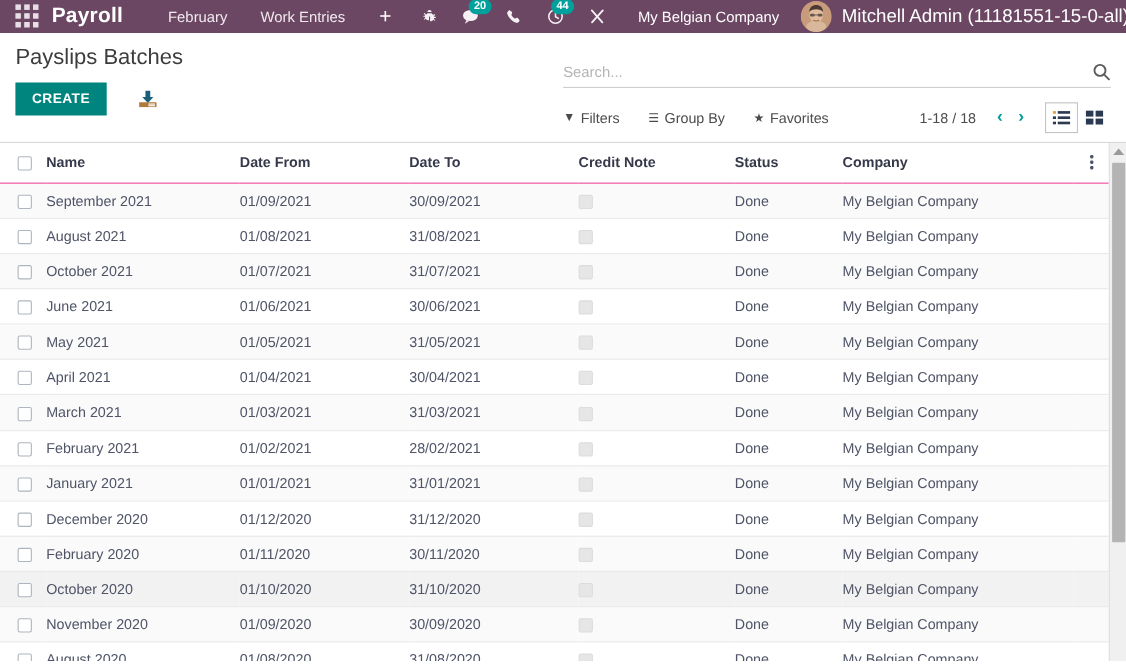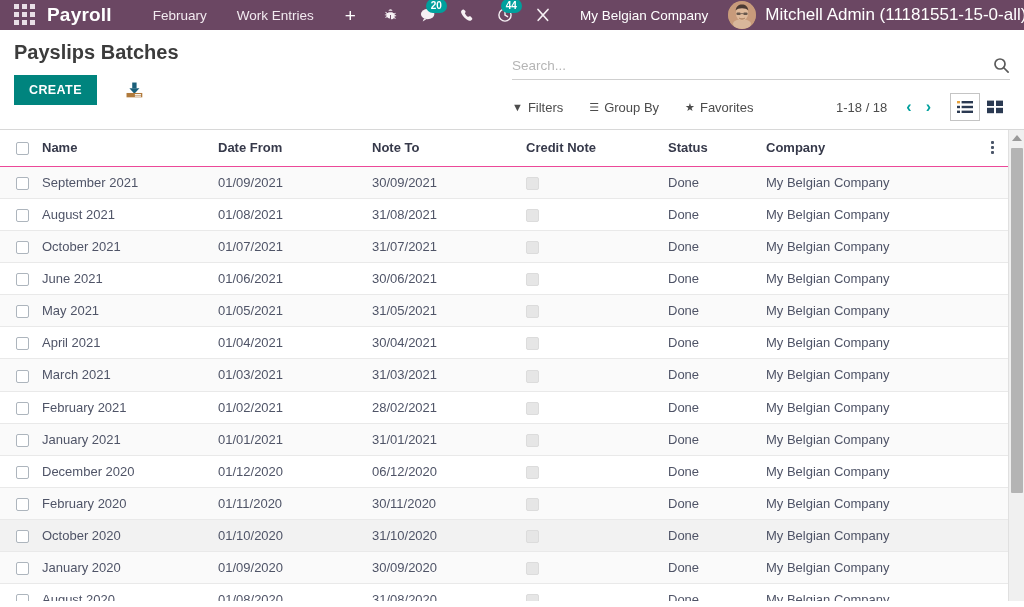--- a/index.html
+++ b/index.html
@@ -97,21 +97,21 @@
     padding: 10px 14px 8px 14px;
     position: relative;
   }
   .cp-row { display: flex; align-items: flex-start; }
   .cp-left { width: 490px; }
   .cp-right { flex: 1; padding-left: 8px; }
 
   .page-title {
     font-size: 20px;
     color: #3c3c3c;
-    font-weight: bold;
+    font-weight: normal;
     margin-bottom: 11px;
     line-height: 24px;
   }
   .btn-row { display: flex; align-items: center; gap: 28px; }
   .btn-create {
     background: #00847e;
     color: #ffffff;
     border: none;
     font-size: 12.5px;
     font-weight: bold;
@@ -428,21 +428,21 @@
 
 <div class="table-area">
   <table class="o-list">
     <thead>
       <tr>
         <th class="col-cb">
           <span class="cbx"></span>
         </th>
         <th class="col-name">Name</th>
         <th class="col-from">Date From</th>
-        <th class="col-to">Note To</th>
+        <th class="col-to">Date To</th>
         <th class="col-cn">Credit Note</th>
         <th class="col-st">Status</th>
         <th class="col-co">Company</th>
         <th class="col-opt">
           <span class="opt-dots">
               <b></b>
               <b></b>
               <b></b>
             </span>
         </th>
@@ -536,21 +536,21 @@
           <td class="col-to">31/01/2021</td>
           <td class="col-cn"><span class="cbx-disabled"></span></td>
           <td class="col-st">Done</td>
           <td class="col-co">My Belgian Company</td>
           <td class="col-opt"></td>
         </tr>
         <tr>
           <td class="col-cb"><span class="cbx"></span></td>
           <td class="col-name">December 2020</td>
           <td class="col-from">01/12/2020</td>
-          <td class="col-to">06/12/2020</td>
+          <td class="col-to">31/12/2020</td>
           <td class="col-cn"><span class="cbx-disabled"></span></td>
           <td class="col-st">Done</td>
           <td class="col-co">My Belgian Company</td>
           <td class="col-opt"></td>
         </tr>
         <tr>
           <td class="col-cb"><span class="cbx"></span></td>
           <td class="col-name">February 2020</td>
           <td class="col-from">01/11/2020</td>
           <td class="col-to">30/11/2020</td>
@@ -564,21 +564,21 @@
           <td class="col-name">October 2020</td>
           <td class="col-from">01/10/2020</td>
           <td class="col-to">31/10/2020</td>
           <td class="col-cn"><span class="cbx-disabled"></span></td>
           <td class="col-st">Done</td>
           <td class="col-co">My Belgian Company</td>
           <td class="col-opt"></td>
         </tr>
         <tr>
           <td class="col-cb"><span class="cbx"></span></td>
-          <td class="col-name">January 2020</td>
+          <td class="col-name">November 2020</td>
           <td class="col-from">01/09/2020</td>
           <td class="col-to">30/09/2020</td>
           <td class="col-cn"><span class="cbx-disabled"></span></td>
           <td class="col-st">Done</td>
           <td class="col-co">My Belgian Company</td>
           <td class="col-opt"></td>
         </tr>
         <tr>
           <td class="col-cb"><span class="cbx"></span></td>
           <td class="col-name">August 2020</td>

